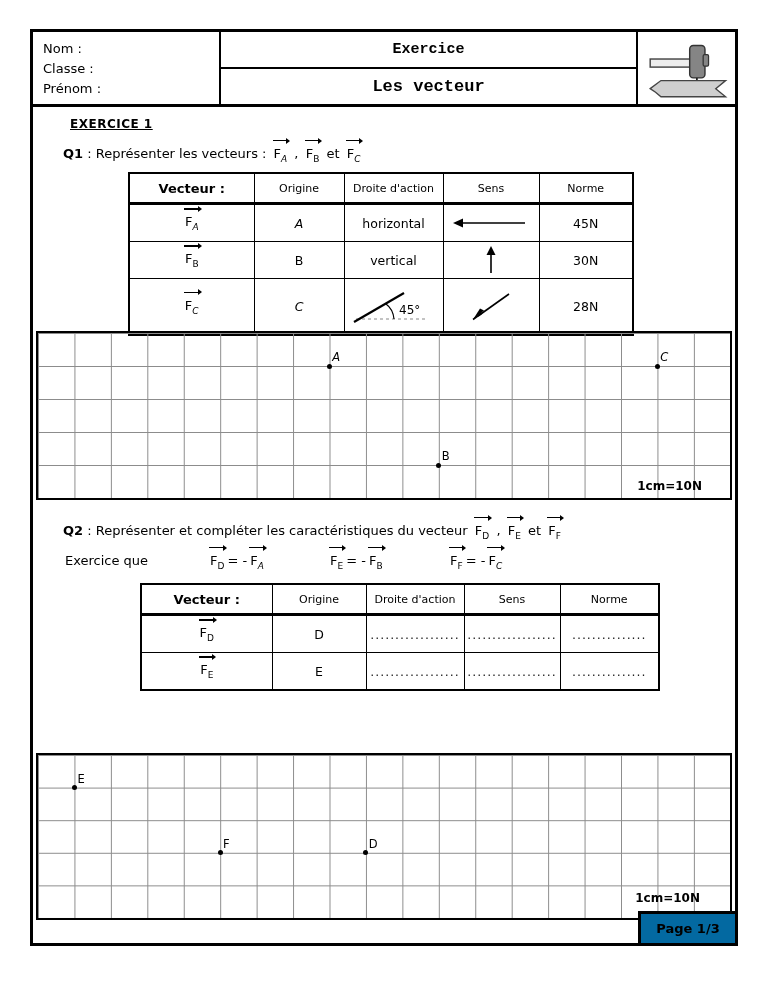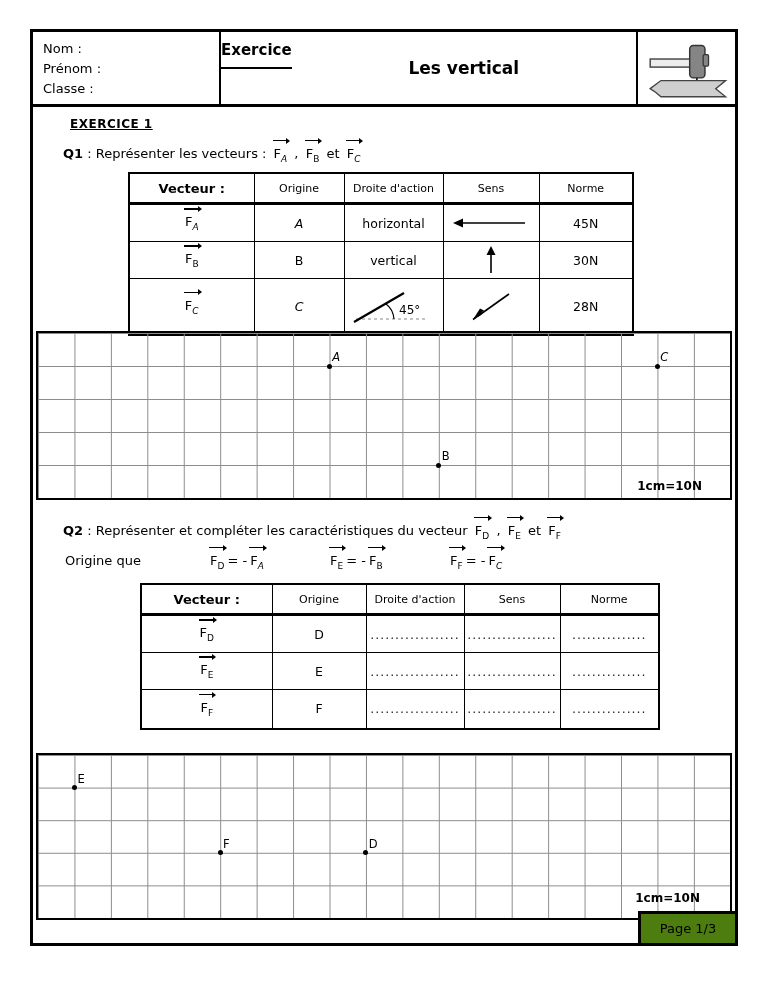--- a/index.html
+++ b/index.html
@@ -5,21 +5,21 @@
   html,body{margin:0;padding:0;}
   body{
     width:768px;height:994px;background:#fff;position:relative;
     font-family:"DejaVu Sans","Liberation Sans",sans-serif;color:#000;
   }
   .sheet{position:absolute;left:30px;top:29px;width:708px;height:917px;}
 
   
   .hdr{position:absolute;left:0;top:0;width:708px;height:78px;border:3px solid #000;box-sizing:border-box;display:flex;}
   .hdr-left{width:188px;border-right:2.5px solid #000;box-sizing:border-box;padding:7px 0 0 10px;font-size:13px;line-height:20px;}
-  .hdr-center{width:417px;border-right:2.5px solid #000;box-sizing:border-box;display:flex;}
+  .hdr-center{width:417px;border-right:2.5px solid #000;box-sizing:border-box;display:flex;flex-direction:column;font-family:Liberation Mono, monospace;}
   .hdr-title-top{height:37px;border-bottom:2.5px solid #000;box-sizing:border-box;display:flex;align-items:center;justify-content:center;font-weight:bold;font-size:15px;}
   .hdr-title-main{flex:1;display:flex;align-items:center;justify-content:center;font-weight:bold;font-size:17px;}
   .hdr-right{flex:1;display:flex;align-items:center;justify-content:center;}
 
   
   .bodybox{position:absolute;left:0;top:78px;width:708px;height:839px;border:3px solid #000;border-top:none;box-sizing:border-box;}
 
   .exo-title{position:absolute;left:40px;top:88px;font-size:12px;font-weight:bold;text-decoration:underline;letter-spacing:.5px;}
   .qline{position:absolute;font-size:13px;white-space:nowrap;}
   .qlabel{font-weight:bold;text-align:center;}
@@ -55,39 +55,39 @@
   .lbl-A .plabel,.lbl-C .plabel{font-style:italic;}
   .scale-label{position:absolute;font-size:12px;font-weight:bold;}
   .grid1 .scale-label{right:28px;bottom:5px;}
   .grid2 .scale-label{right:30px;bottom:13px;}
 
   
   .sachant{position:absolute;left:35px;top:524px;font-size:13px;white-space:nowrap;}
   .rel{position:absolute;top:0;white-space:nowrap;}
 
   
-  .pagebox{position:absolute;left:608px;top:882px;width:100px;height:35px;border:3px solid #000;box-sizing:border-box;background:#4d7c0f;display:flex;align-items:center;justify-content:center;font-size:13px;}
+  .pagebox{position:absolute;left:608px;top:882px;width:100px;height:35px;border:3px solid #000;box-sizing:border-box;background:#0369a1;display:flex;align-items:center;justify-content:center;font-size:13px;font-weight:bold;}
 
   svg{display:block;}
   .sens-svg{margin:0 auto;}
 </style>
 </head>
 <body>
 
 <div class="sheet">
 
   <div class="hdr">
     <div class="hdr-left">
       <div>Nom :</div>
+      <div>Classe :</div>
       <div>Prénom :</div>
-      <div>Classe :</div>
     </div>
     <div class="hdr-center">
       <div class="hdr-title-top">Exercice</div>
-      <div class="hdr-title-main">Les vertical</div>
+      <div class="hdr-title-main">Les vecteur</div>
     </div>
     <div class="hdr-right">
       <svg width="88" height="66" viewBox="0 0 98 72">
         <rect x="8" y="26" width="47" height="9" fill="#ededed" stroke="#444" stroke-width="1.6"></rect>
         <rect x="52" y="11" width="17" height="36" rx="4" fill="#858585" stroke="#333" stroke-width="1.6"></rect>
         <rect x="67" y="21" width="6" height="13" rx="1.5" fill="#858585" stroke="#333" stroke-width="1.4"></rect>
         <line x1="60" y1="47" x2="60" y2="64" stroke="#222" stroke-width="2"></line>
         <polygon points="8,59 20,50 92,50 81,59 92,68 20,68 14,63" fill="#cfcfcf" stroke="#444" stroke-width="1.5"></polygon>
       </svg>
     </div>
@@ -192,21 +192,21 @@
     <span class="qlabel">Q2</span>
     <span>: Représenter et compléter les caractéristiques du vecteur</span>
     <span class="vec"><span class="vec-arrow"></span><span class="vec-base">F</span><sub class="vec-sub sub-D">D</sub></span>
     <span>,</span>
     <span class="vec"><span class="vec-arrow"></span><span class="vec-base">F</span><sub class="vec-sub sub-E">E</sub></span>
     <span>et</span>
     <span class="vec"><span class="vec-arrow"></span><span class="vec-base">F</span><sub class="vec-sub sub-F">F</sub></span>
   </div>
 
   <div class="sachant">
-    <span>Origine que</span>
+    <span>Exercice que</span>
     <span class="rel" style="left:142px;">
       <span class="vec"><span class="vec-arrow"></span><span class="vec-base">F</span><sub class="vec-sub sub-D">D</sub></span><span>= -</span><span class="vec"><span class="vec-arrow"></span><span class="vec-base">F</span><sub class="vec-sub sub-A">A</sub></span>
     </span>
     <span class="rel" style="left:262px;text-align:center;">
       <span class="vec"><span class="vec-arrow"></span><span class="vec-base">F</span><sub class="vec-sub sub-E">E</sub></span><span>= -</span><span class="vec"><span class="vec-arrow"></span><span class="vec-base">F</span><sub class="vec-sub sub-B">B</sub></span>
     </span>
     <span class="rel" style="left:382px;">
       <span class="vec"><span class="vec-arrow"></span><span class="vec-base">F</span><sub class="vec-sub sub-F">F</sub></span><span>= -</span><span class="vec"><span class="vec-arrow"></span><span class="vec-base">F</span><sub class="vec-sub sub-C">C</sub></span>
     </span>
   </div>
@@ -236,27 +236,20 @@
         <td class="dots">..................</td>
         <td class="dots">...............</td>
       </tr>
       <tr>
         <td><span class="vec"><span class="vec-arrow"></span><span class="vec-base">F</span><sub class="vec-sub sub-E">E</sub></span></td>
         <td>E</td>
         <td class="dots">..................</td>
         <td class="dots">..................</td>
         <td class="dots">...............</td>
       </tr>
-      <tr style="height:39px;">
-        <td><span class="vec"><span class="vec-arrow"></span><span class="vec-base">F</span><sub class="vec-sub sub-F">F</sub></span></td>
-        <td>F</td>
-        <td class="dots">..................</td>
-        <td class="dots">..................</td>
-        <td class="dots">...............</td>
-      </tr>
     </tbody>
   </table>
 
   <div class="grid-box grid2">
     <span class="scale-label">1cm=10N</span>
   <div class="gpoint lbl-E" style="left: 36.4211px; top: 32.6px;">
         <span class="dot"></span>
         <span class="plabel">E</span>
       </div>
       <div class="gpoint lbl-F" style="left: 182.105px; top: 97.8px;">

